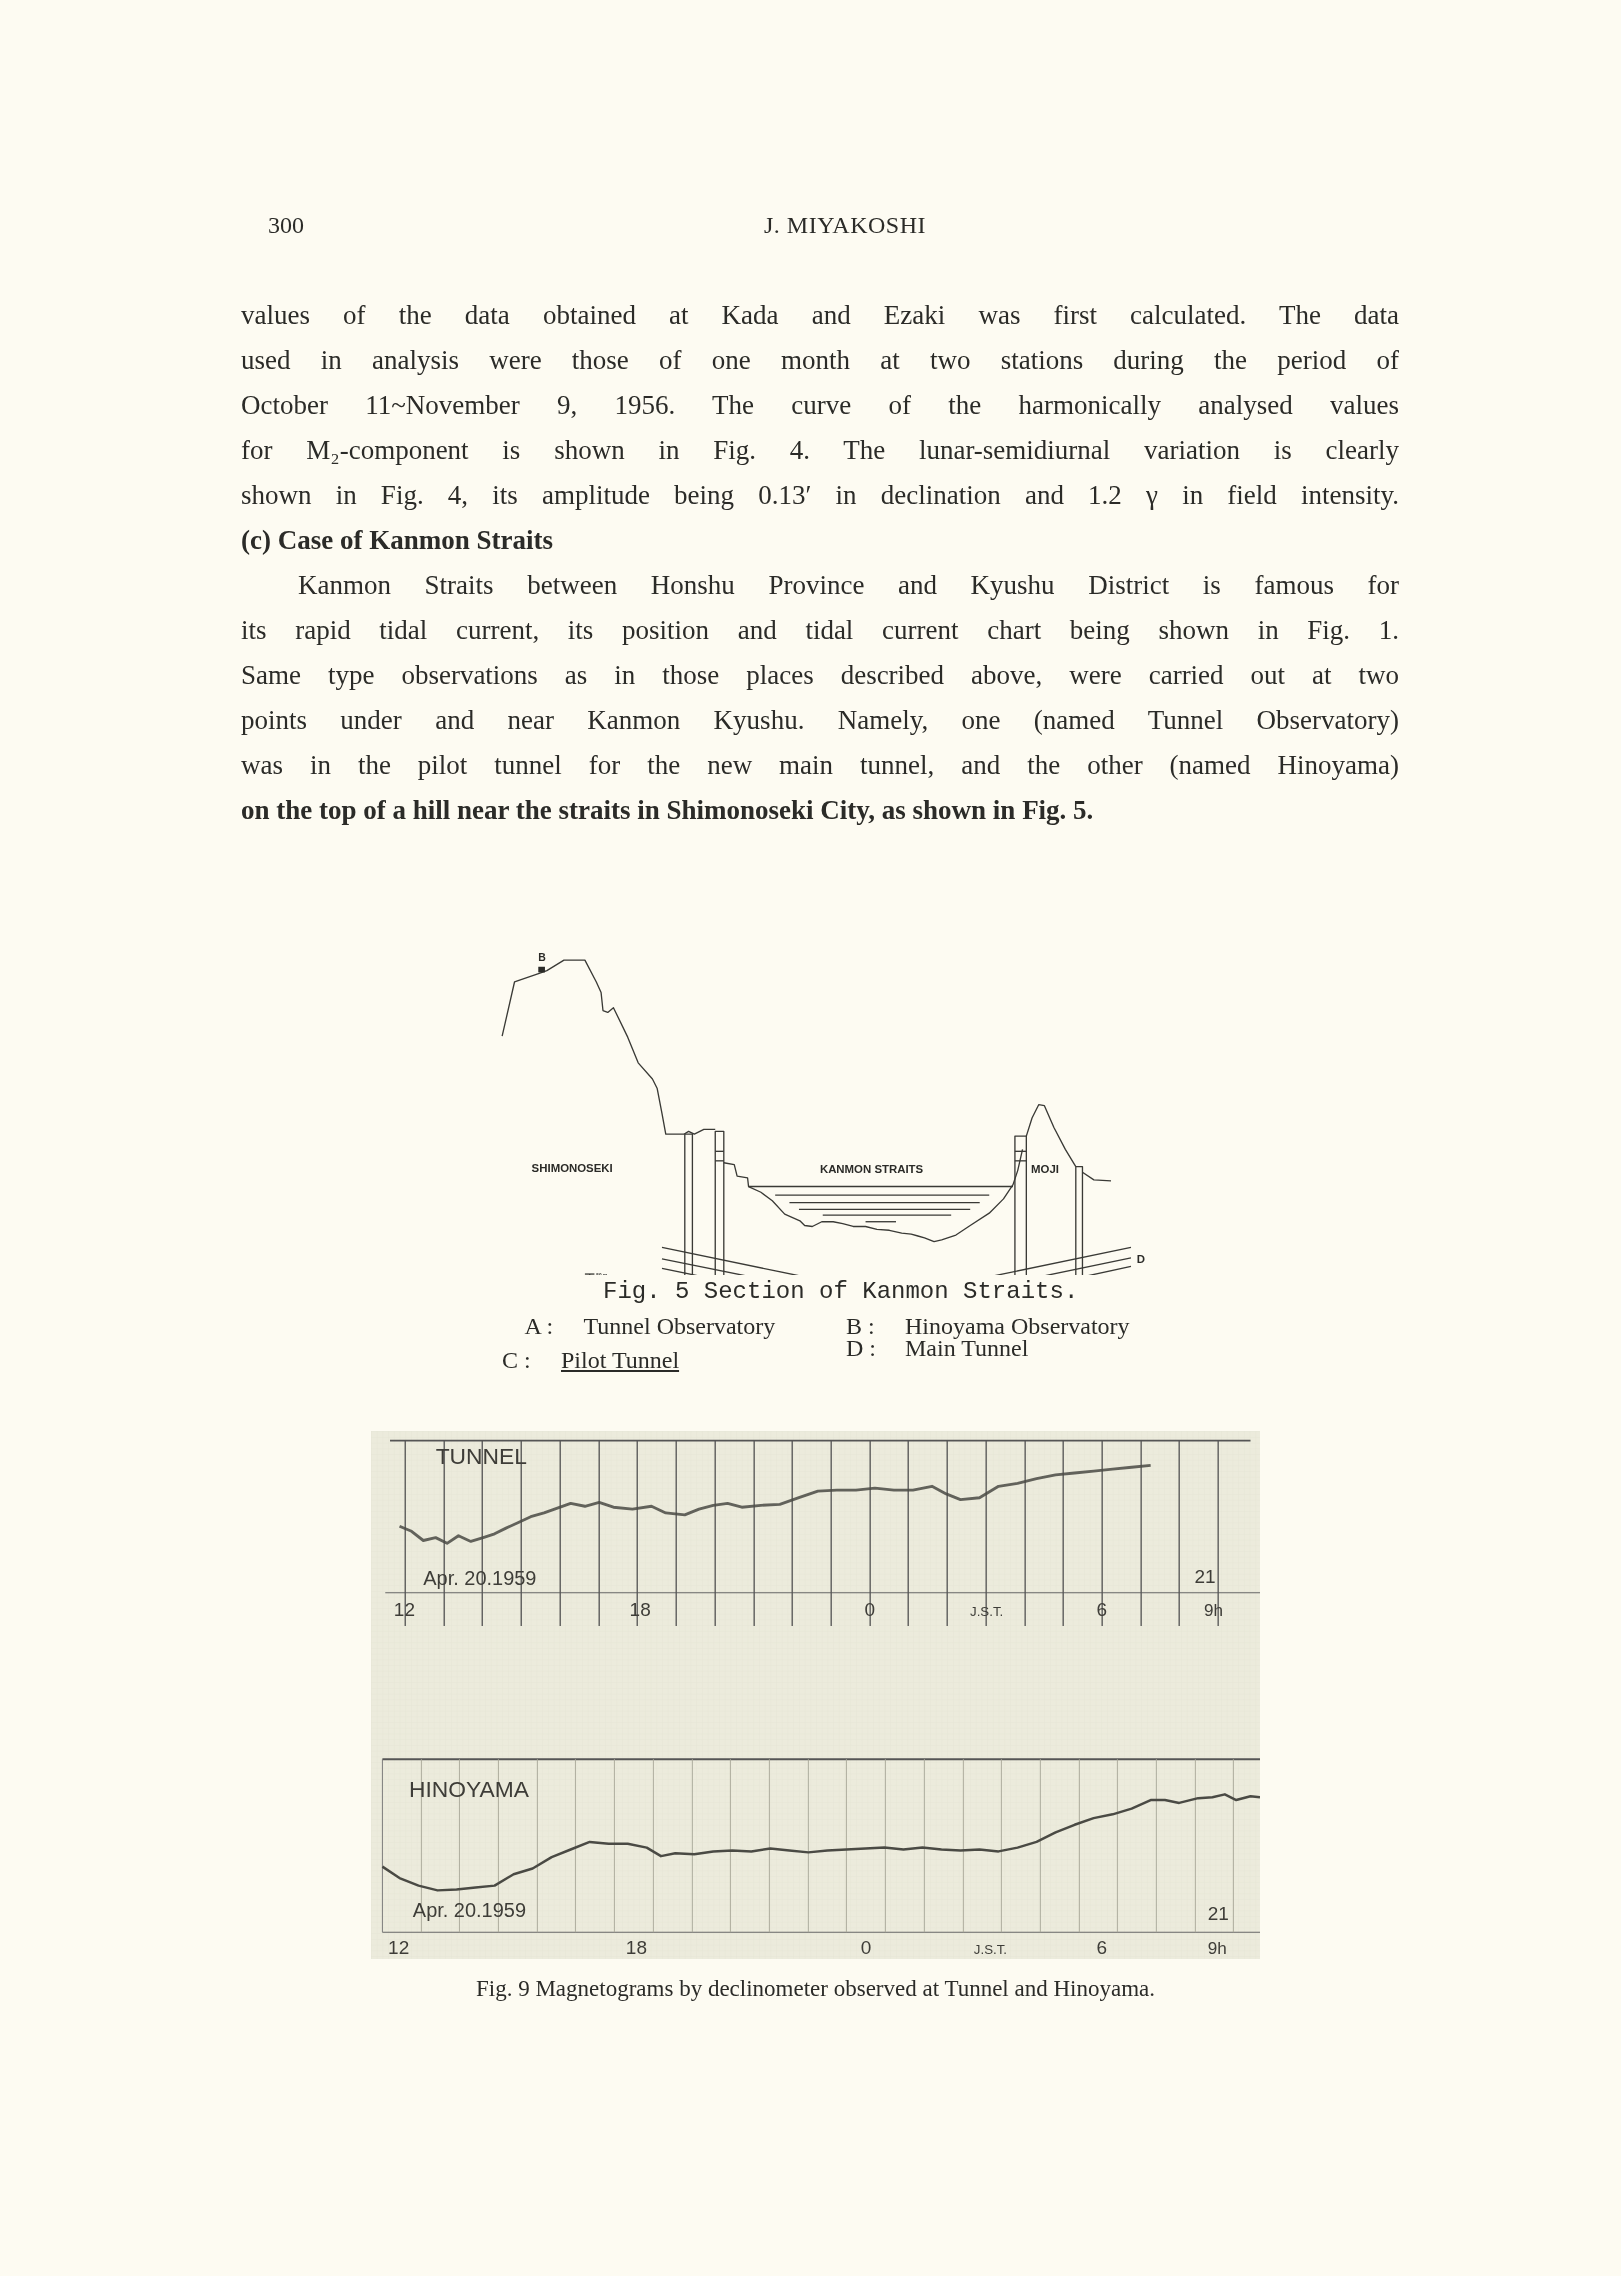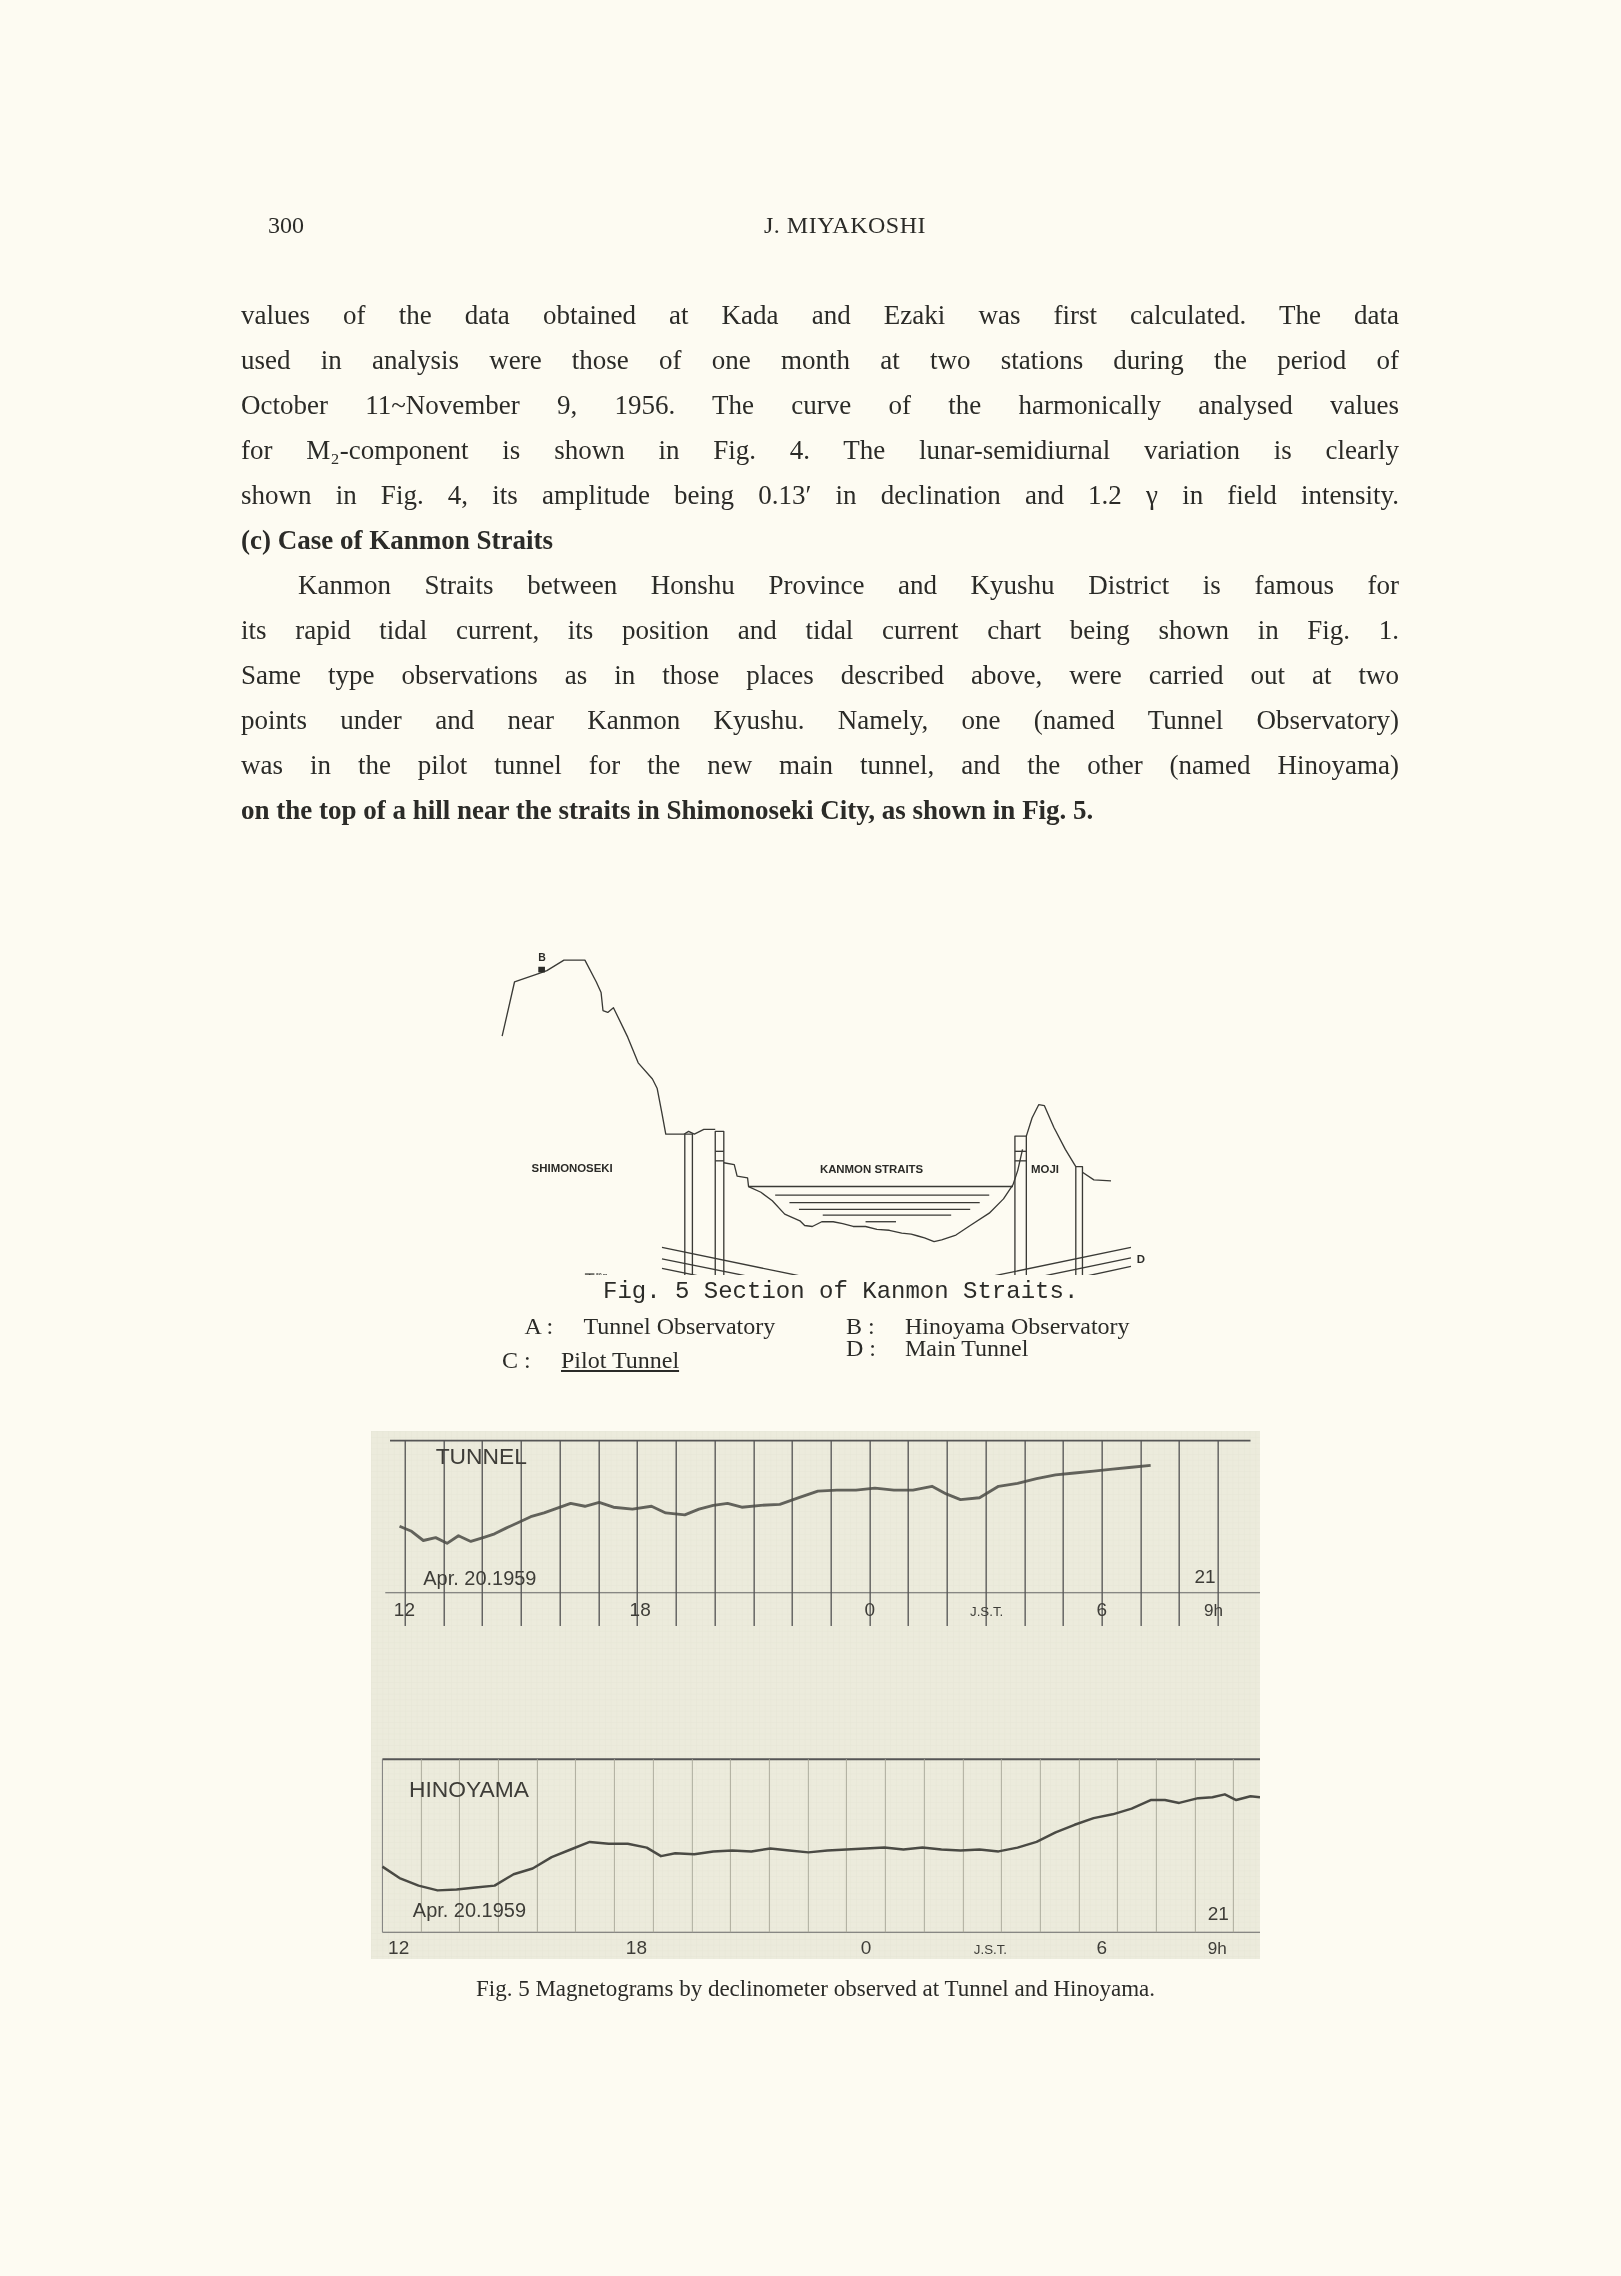--- a/index.html
+++ b/index.html
@@ -226,14 +226,14 @@
     <text class="plate-text" x="880" y="514" font-size="20">21</text>
     <text class="plate-text" x="18" y="550" font-size="20">12</text>
     <text class="plate-text" x="268" y="550" font-size="20">18</text>
     <text class="plate-text" x="515" y="550" font-size="20">0</text>
     <text class="plate-text" x="634" y="550" font-size="14">J.S.T.</text>
     <text class="plate-text" x="763" y="550" font-size="20">6</text>
     <text class="plate-text" x="880" y="550" font-size="18">9h</text>
   </g>
 </svg>
 
-<div class="fig6-caption">Fig. 5   Magnetograms by declinometer observed at Tunnel and Hinoyama.</div>
+<div class="fig6-caption">Fig. 9   Magnetograms by declinometer observed at Tunnel and Hinoyama.</div>
 
 
 </body></html>

